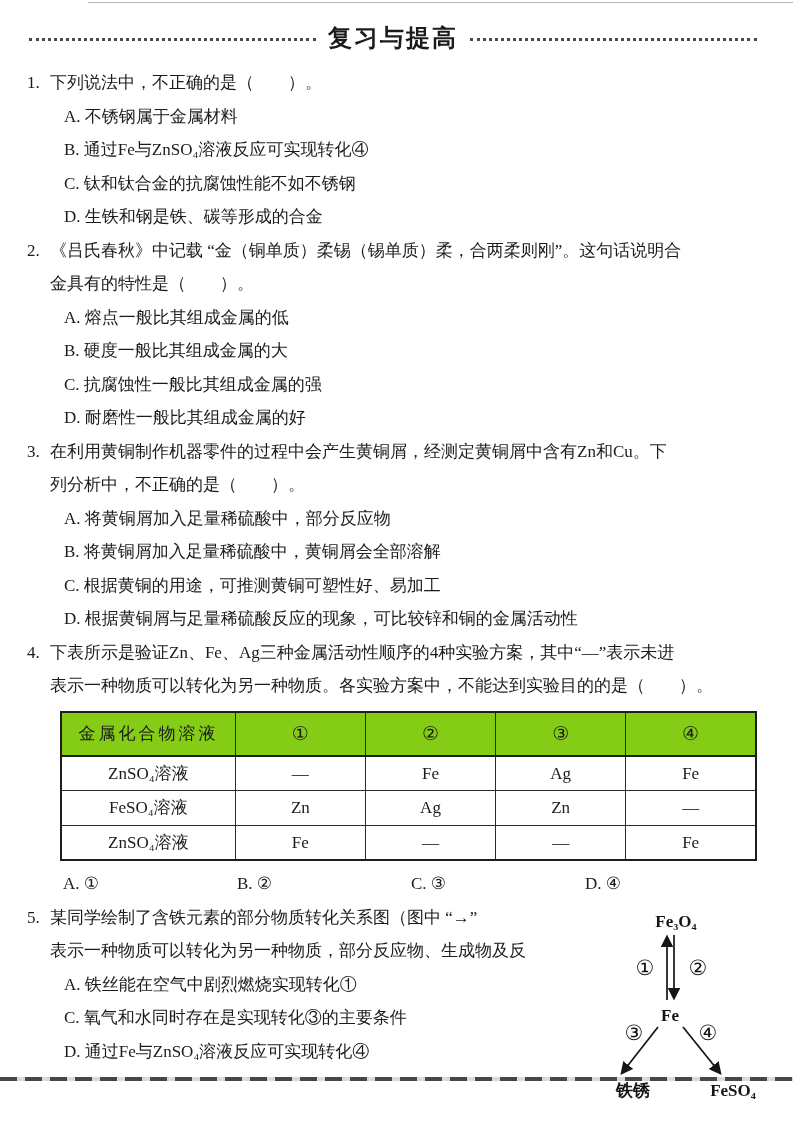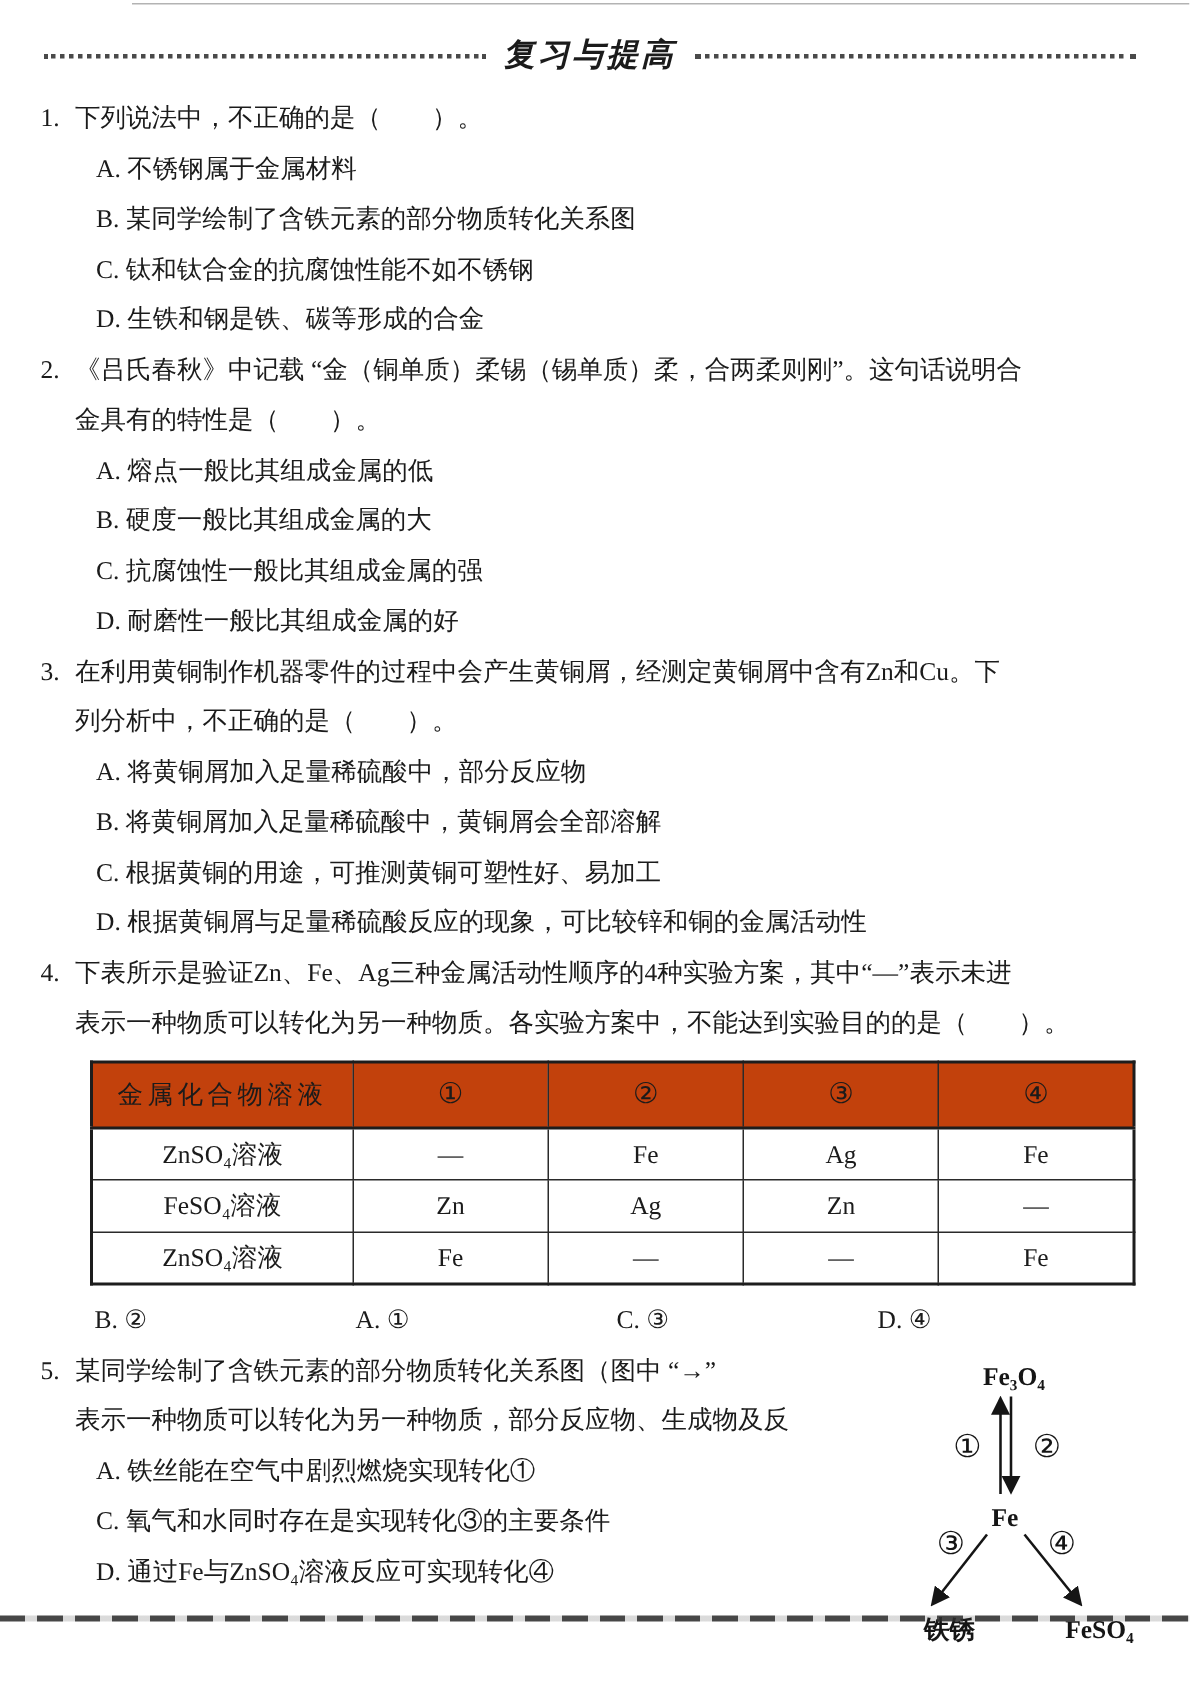--- a/index.html
+++ b/index.html
@@ -8,35 +8,35 @@
     font-family:"Liberation Serif","DejaVu Serif",serif;
     font-size:17px;position:relative;overflow:hidden;
   }
   .scan-top-edge{position:absolute;top:2px;left:88px;right:0;border-top:1.5px solid #8a8a8a;opacity:.65;}
   .page{padding:12px 34px 0 27px;}
   
   .hdr{display:flex;align-items:center;gap:12px;margin:10px 2px 12px 2px;}
   .hdr .dots{flex:1;border-top:3px dotted #4a4a4a;height:0;margin-top:3px;}
   .hdr .title{
     font-family:"Liberation Sans","DejaVu Sans",sans-serif;
-    font-weight:bold;font-size:21px;letter-spacing:2px;white-space:nowrap;font-style:italic;
+    font-weight:bold;font-size:24px;letter-spacing:2px;white-space:nowrap;
   }
   
   .question{display:flex;line-height:33.5px;}
   .qnum{flex:0 0 23px;}
   .qbody{flex:1;min-width:0;font-family:Liberation Serif, serif;}
   .qline{white-space:nowrap;}
   .opt{padding-left:14px;white-space:nowrap;}
   
   .tbl-wrap{margin:8px 0 6px 10px;}
   table.exp{border-collapse:collapse;border:2.5px solid #1d1d1d;width:697px;table-layout:fixed;}
   table.exp col.c0{width:174px;}
   table.exp col.cn{width:130px;}
   table.exp th,table.exp td{border:1.5px solid #2a2a2a;text-align:center;padding:0;}
-  table.exp th{background:#c2410c;height:42px;font-weight:normal;border-bottom:2px solid #1d1d1d;}
+  table.exp th{background:#84cc16;height:42px;font-weight:normal;border-bottom:2px solid #1d1d1d;}
   table.exp td{height:29px;margin-left:21px;}
   th.compound{letter-spacing:3px;}
   .circ{font-size:19px;}
   
   .ansrow{display:flex;padding-left:13px;line-height:33.5px;}
   .ansrow .ans{width:174px;}
   
   .q5body{position:relative;}
   .q5text{width:565px;}
   .diagram{position:absolute;left:556px;top:2px;width:180px;height:205px;}
@@ -57,21 +57,21 @@
     <div class="dots"></div>
     <div class="title">复习与提高</div>
     <div class="dots"></div>
   </div>
 
   <div class="question">
     <div class="qnum">1.</div>
     <div class="qbody">
       <div class="qline">下列说法中，不正确的是（　　）。</div>
       <div class="opt">A. 不锈钢属于金属材料</div>
-      <div class="opt">B. 某同学绘制了含铁元素的部分物质转化关系图</div>
+      <div class="opt">B. 通过Fe与ZnSO₄溶液反应可实现转化④</div>
       <div class="opt">C. 钛和钛合金的抗腐蚀性能不如不锈钢</div>
       <div class="opt">D. 生铁和钢是铁、碳等形成的合金</div>
     </div>
   </div>
 
   <div class="question">
     <div class="qnum">2.</div>
     <div class="qbody">
       <div class="qline">《吕氏春秋》中记载 “金（铜单质）柔锡（锡单质）柔，合两柔则刚”。这句话说明合</div>
       <div class="qline">金具有的特性是（　　）。</div>
@@ -138,22 +138,22 @@
               <td>Fe</td>
               <td>—</td>
               <td>—</td>
               <td>Fe</td>
             </tr>
           </tbody>
         </table>
       </div>
 
       <div class="ansrow">
+        <div class="ans">A. ①</div>
         <div class="ans">B. ②</div>
-        <div class="ans">A. ①</div>
         <div class="ans">C. ③</div>
         <div class="ans">D. ④</div>
       </div>
     </div>
   </div>
 
   <div class="question">
     <div class="qnum">5.</div>
     <div class="qbody q5body">
       <div class="q5text">

